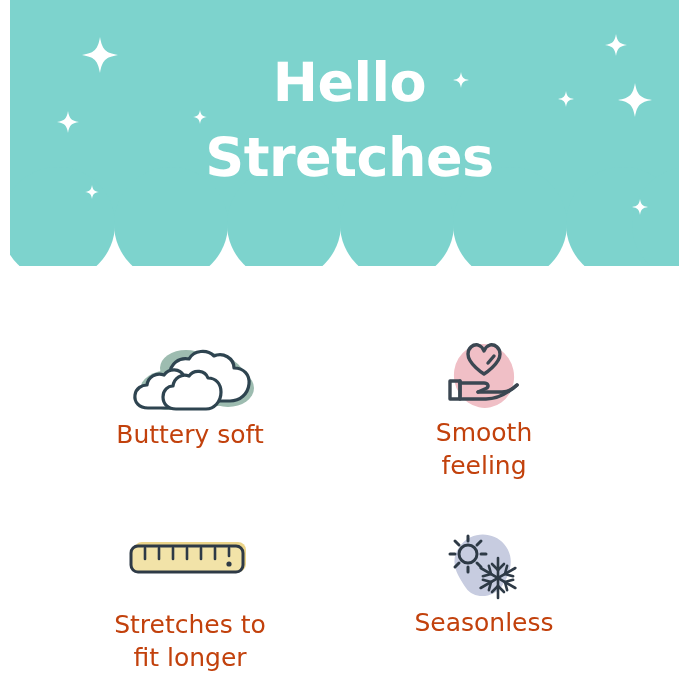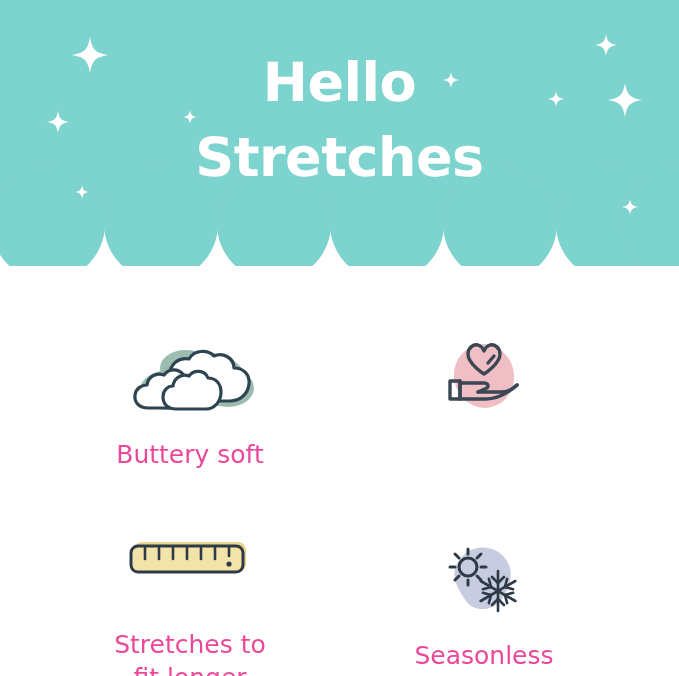--- a/index.html
+++ b/index.html
@@ -11,21 +11,21 @@
   }
   #page {
     position:relative;
     width:679px; height:676px;
     background:#ffffff;
   }
 
   
   #header {
     position:absolute;
-    left:0; top:0;
+    left:10px; top:0;
     width:591px; height:266px;
   }
   #header-bg {
     position:absolute; left:0; top:0;
     width:679px; height:266px;
   }
   #sparkle-layer {
     position:absolute; left:0; top:0;
     width:679px; height:266px;
     pointer-events:none;
@@ -56,31 +56,31 @@
     width:300px;
     text-align:center;
   }
   .feature-icon {
     display:block;
     margin:0 auto;
     height:80px;
   }
   .feature-icon svg { display:block; margin:0 auto; }
   .feature-label {
-    margin-top:20px;
-    color:#ec4899;
+    margin-top:0;
+    color:#c2410c;
     font-family:"DejaVu Sans", sans-serif;
     font-size:25px;
     line-height:1.33;
     white-space:pre-line;
   }
   #feature-0 { left:40px;  top:38px; }
   #feature-1 { left:334px; top:36px; }
   #feature-2 { left:40px;  top:228px; }
-  #feature-3 { left:334px; top:239px; }
+  #feature-3 { left:334px; top:226px; }
 </style>
 </head>
 <body>
 
 <div id="page">
 
   <div id="header">
 
     <svg id="header-bg" viewBox="0 0 679 266" xmlns="http://www.w3.org/2000/svg">
 
@@ -189,20 +189,22 @@
             <path d="M54,56
                      L78,56
                      C86,56 90,52 93,49"></path>
             <path d="M36,45 L36,63 L62,63
                      C74,63 84,57 93,49"></path>
 
             <path d="M36,45 L26,45 L26,63 L36,63 Z"></path>
           </g>
         </svg>
       </span>
+      <div class="feature-label">Smooth
+feeling</div>
     </div>
 
     <div class="feature" id="feature-2">
       <span class="feature-icon">
         <svg width="140" height="60" viewBox="0 0 140 60" xmlns="http://www.w3.org/2000/svg">
 
           <rect x="14" y="14" width="112" height="30" rx="8" fill="#EBD48A"></rect>
 
           <rect x="11" y="18" width="112" height="26" rx="7" fill="#F2E3A8" stroke="#2E3A46" stroke-width="3"></rect>
 

